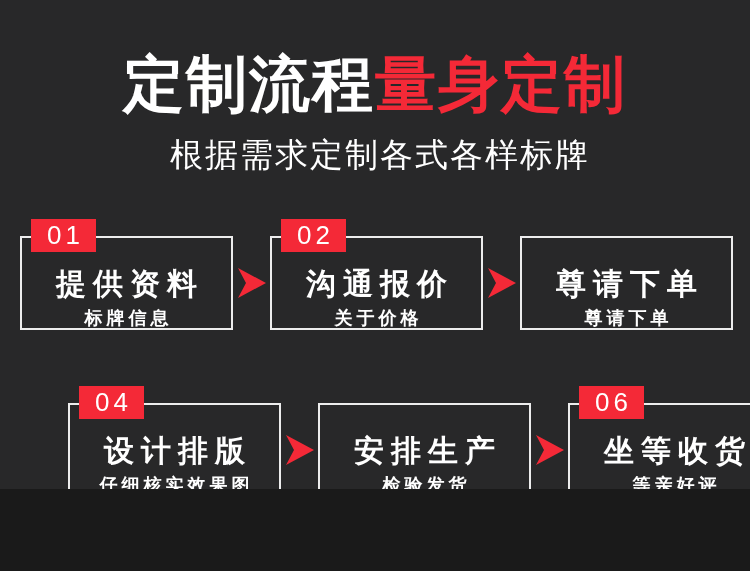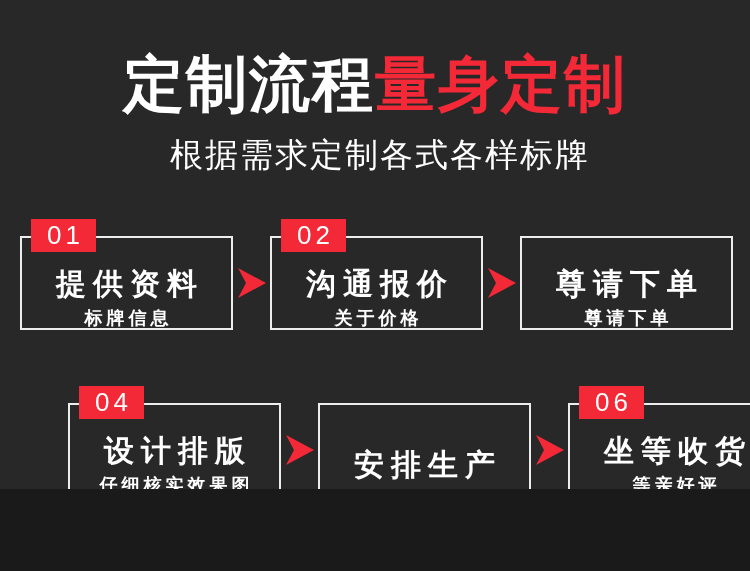--- a/index.html
+++ b/index.html
@@ -159,20 +159,21 @@
       <div class="step-title">设计排版</div>
       <div class="step-sub">仔细核实效果图</div>
     </div>
     <div class="arrow-cell">
       <svg width="28" height="30" viewBox="0 0 28 30">
           <polygon points="0,0 28,15 0,30 8,15" fill="currentColor"></polygon>
         </svg>
     </div>
     <div class="step-box">
       <div class="step-title">安排生产</div>
+      <div class="step-sub">检验发货</div>
     </div>
     <div class="arrow-cell">
       <svg width="28" height="30" viewBox="0 0 28 30">
           <polygon points="0,0 28,15 0,30 8,15" fill="currentColor"></polygon>
         </svg>
     </div>
     <div class="step-box">
       <div class="badge">06</div>
       <div class="step-title">坐等收货</div>
       <div class="step-sub">等亲好评</div>

